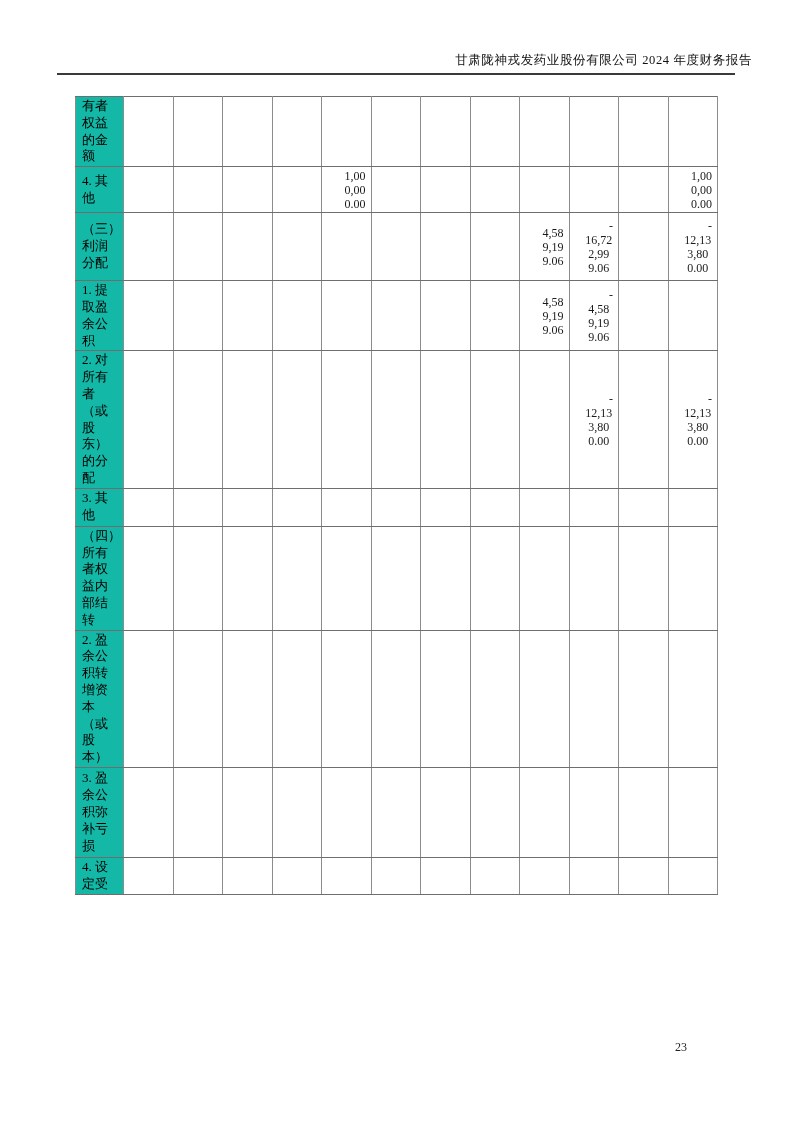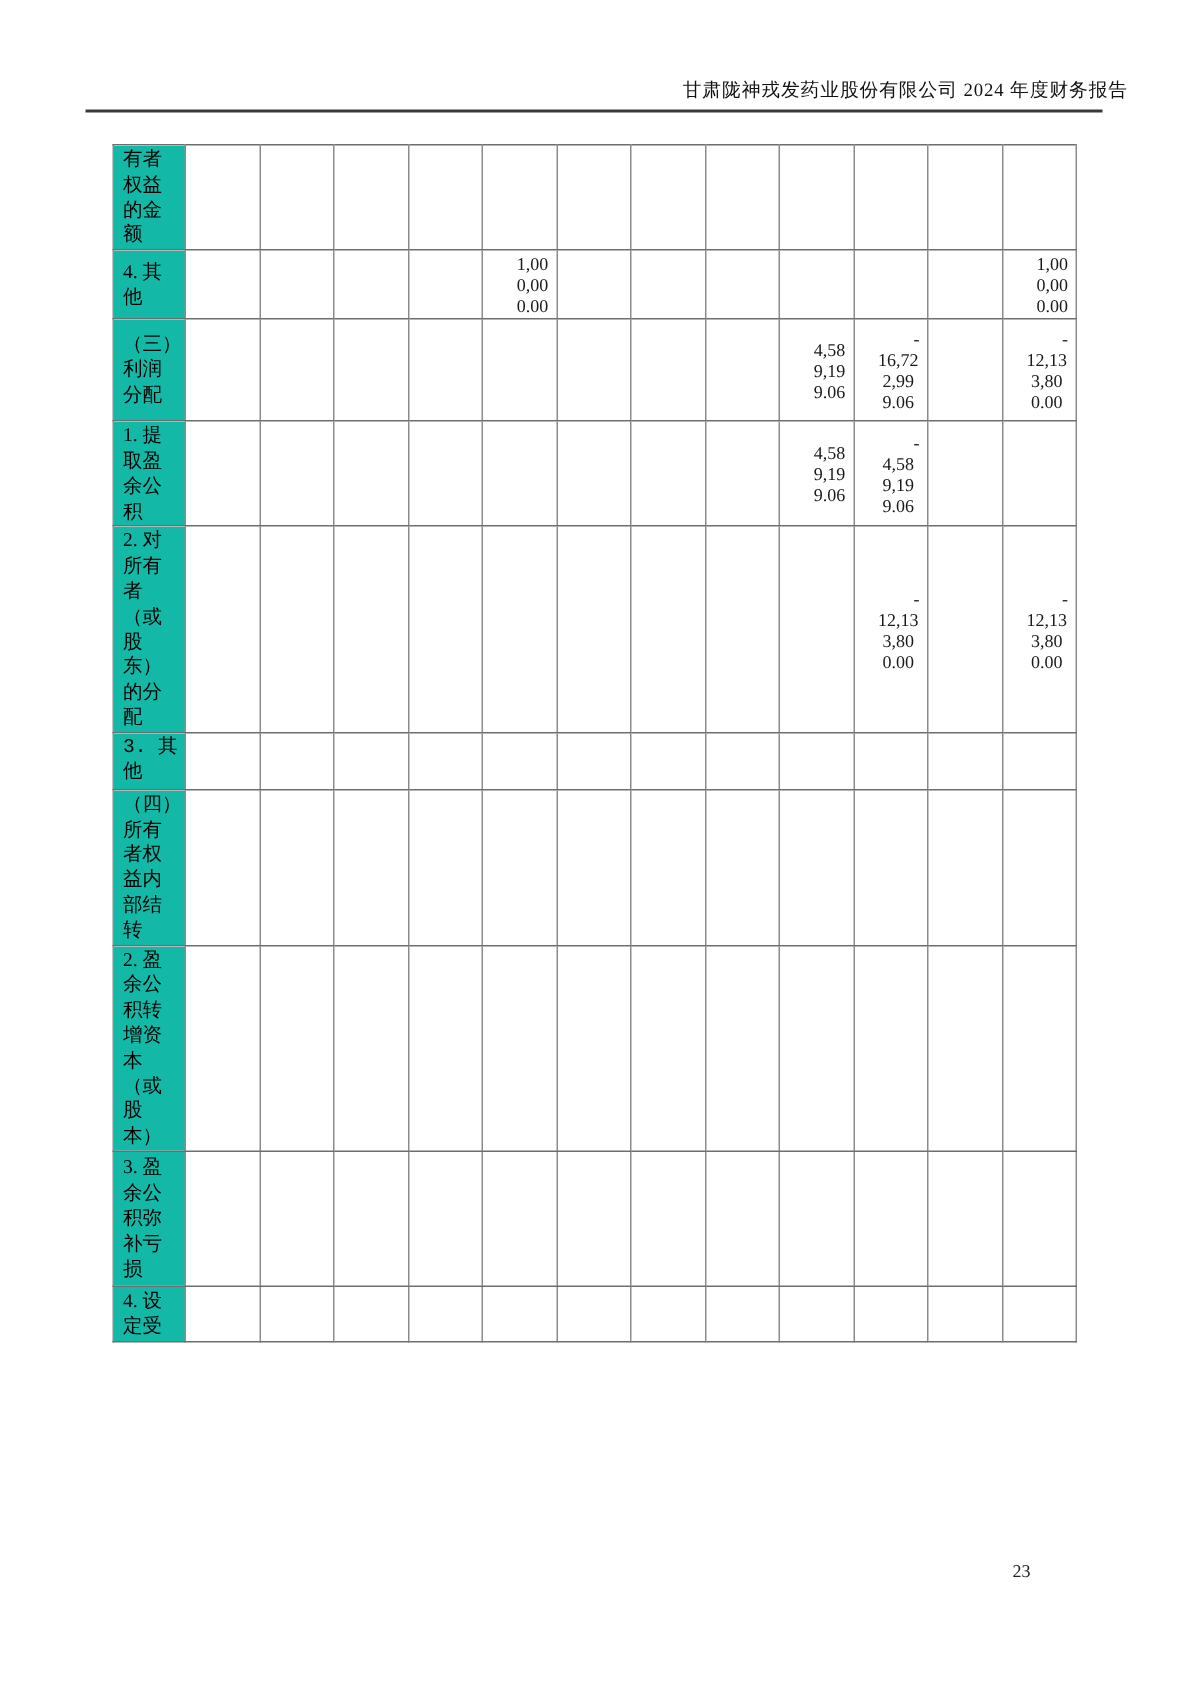--- a/index.html
+++ b/index.html
@@ -164,21 +164,21 @@
         <td class="val"></td>
         <td class="val"></td>
         <td class="val"></td>
         <td class="val"></td>
         <td class="val"></td>
         <td class="val"></td>
         <td class="val"><span>-</span><span class="num-body">12,133,800.00</span></td>
         <td class="val"></td>
         <td class="val"><span>-</span><span class="num-body">12,133,800.00</span></td>
       </tr>
-      <tr style="height: 38px; font-family: Liberation Mono, monospace;">
+      <tr style="height: 38px;">
         <td class="label">3. 其他</td>
         <td class="val"></td>
         <td class="val"></td>
         <td class="val"></td>
         <td class="val"></td>
         <td class="val"></td>
         <td class="val"></td>
         <td class="val"></td>
         <td class="val"></td>
         <td class="val"></td>

